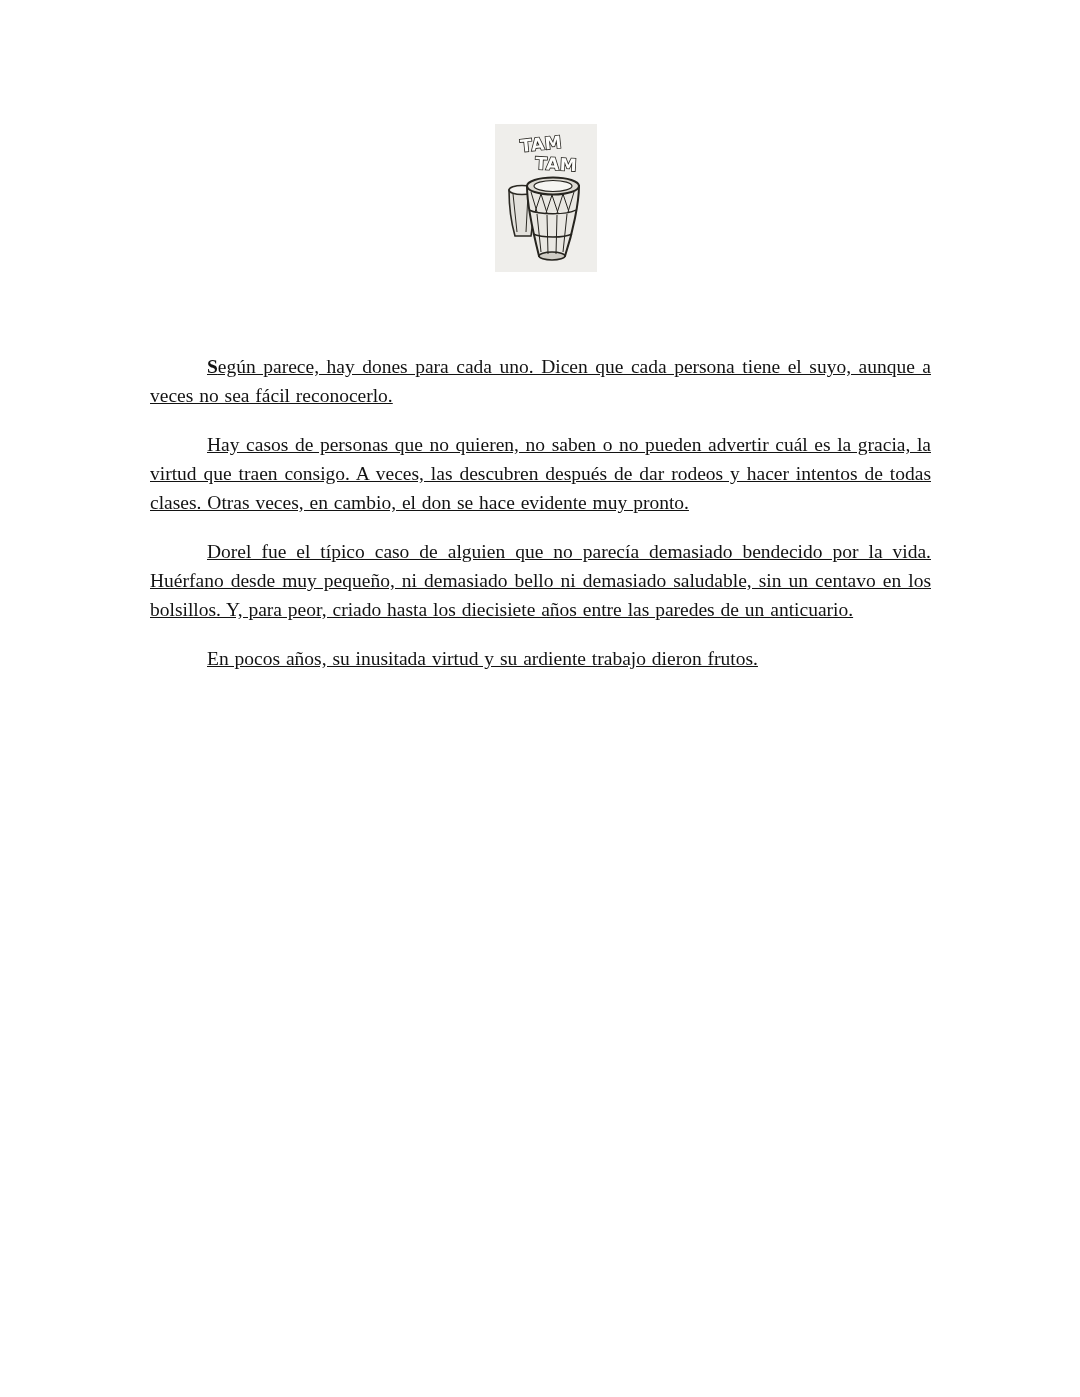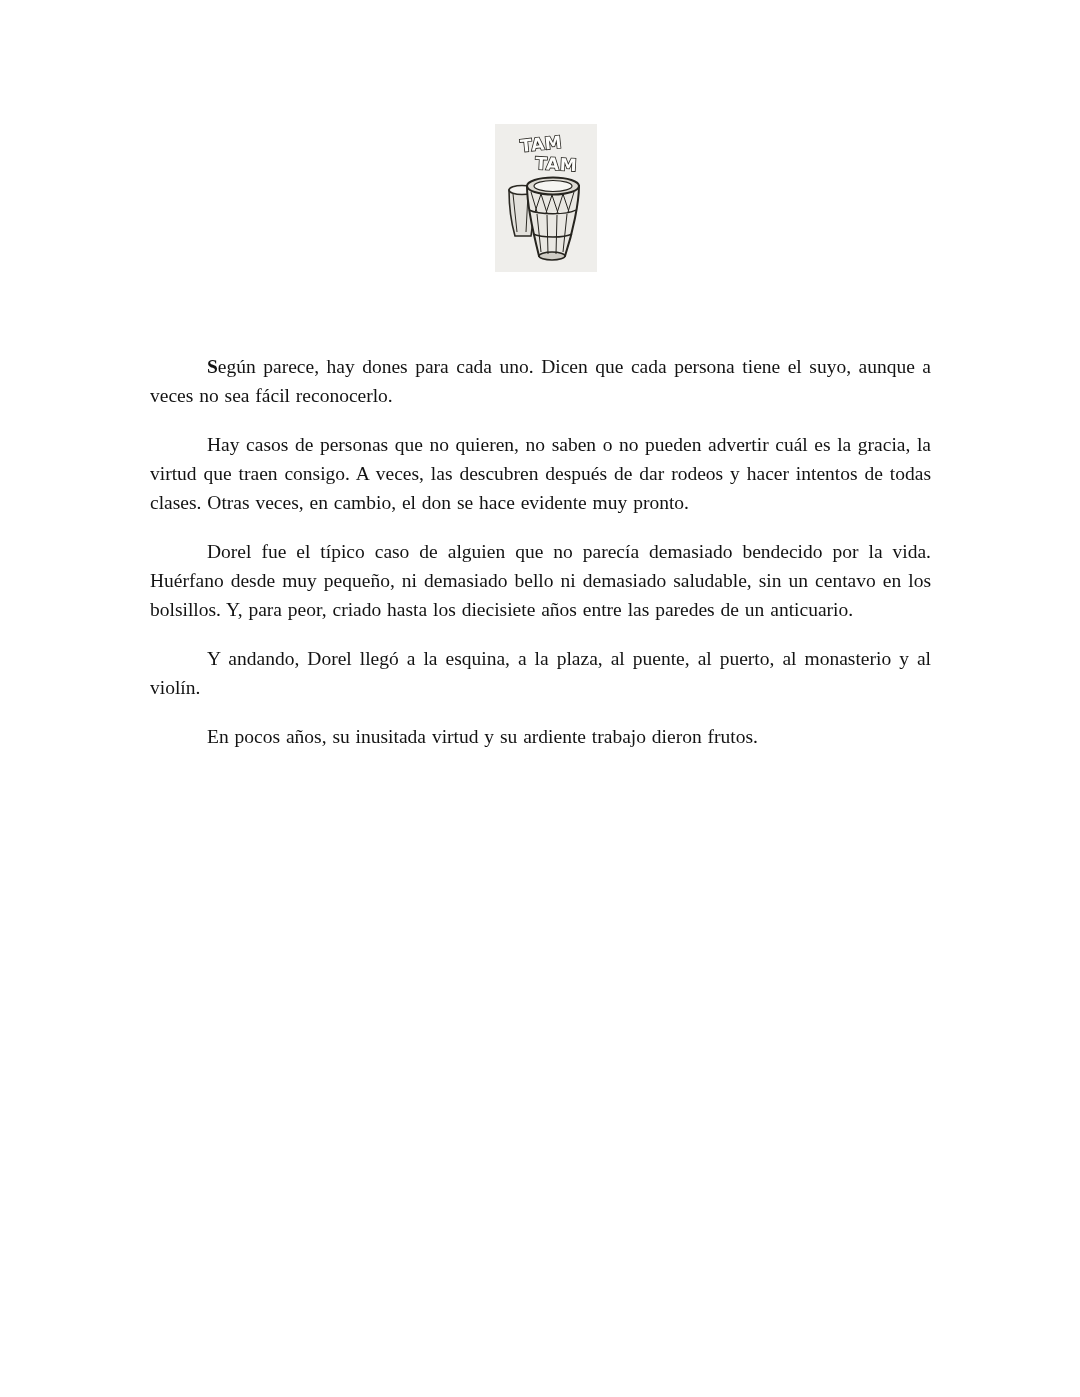--- a/index.html
+++ b/index.html
@@ -32,20 +32,21 @@
     stroke: #26241f;
     stroke-width: 1.6px;
     paint-order: stroke;
     letter-spacing: 0.5px;
   }
   .text-block {
     position: absolute;
     top: 352px;
     left: 150px;
     width: 781px;
+    text-decoration: underline;
   }
   .text-block p {
     margin: 0 0 20px 0;
     font-size: 19.5px;
     line-height: 29px;
     text-align: justify;
     text-indent: 57px;
     word-spacing: 1px;
   }
   .text-block p.lead::first-letter {
@@ -93,17 +94,16 @@
         <line x1="62" y1="91" x2="61" y2="130" stroke="#26241f" stroke-width="1"></line>
         <line x1="72" y1="90" x2="68" y2="128" stroke="#26241f" stroke-width="1"></line>
       </g>
     </svg>
   </div>
 
   <div class="text-block">
     <p class="lead">Según parece, hay dones para cada uno. Dicen que cada persona tiene el suyo, aunque a veces no sea fácil reconocerlo.</p>
     <p>Hay casos de personas que no quieren, no saben o no pueden advertir cuál es la gracia, la virtud que traen consigo. A veces, las descubren después de dar rodeos y hacer intentos de todas clases. Otras veces, en cambio, el don se hace evidente muy pronto.</p>
     <p>Dorel fue el típico caso de alguien que no parecía demasiado bendecido por la vida. Huérfano desde muy pequeño, ni demasiado bello ni demasiado saludable, sin un centavo en los bolsillos. Y, para peor, criado hasta los diecisiete años entre las paredes de un anticuario.</p>
-    <p>Y andando, Dorel llegó a la esquina, a la plaza, al puente, al puerto, al monasterio y al violín.</p>
     <p>En pocos años, su inusitada virtud y su ardiente trabajo dieron frutos.</p>
   </div>
 
 </div>
 
 </body></html>

